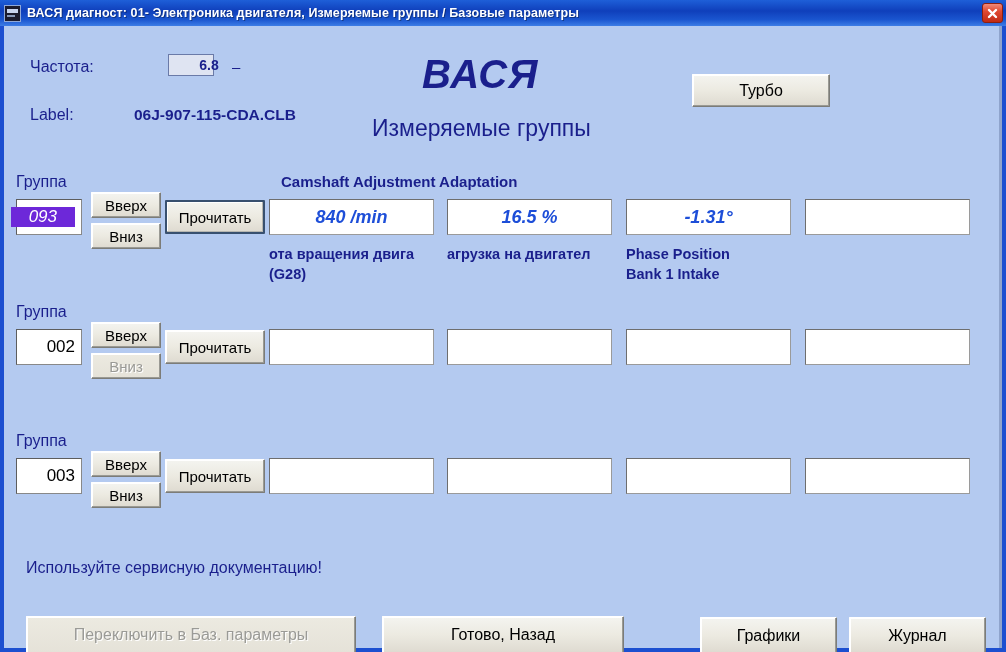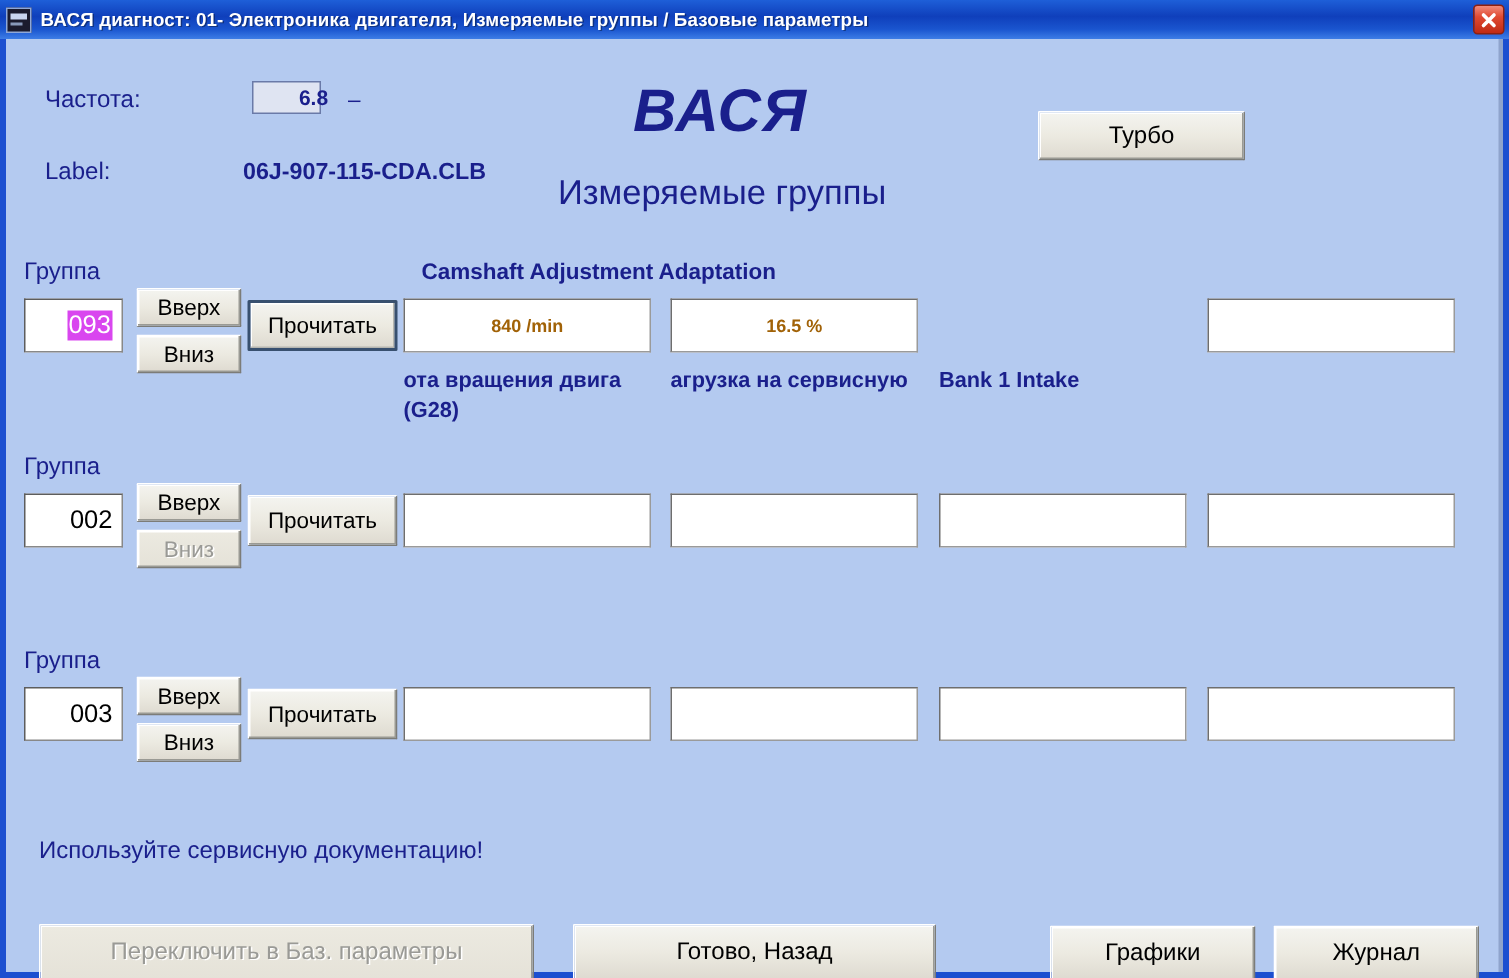--- a/index.html
+++ b/index.html
@@ -97,21 +97,21 @@
   .lbl {
     position: absolute;
     color: #1a1f8c;
     font-size: 16px;
     white-space: nowrap;
   }
 
   
   #freq-label   { left: 26px;  top: 32px; }
   #label-label  { left: 26px;  top: 80px; }
-  #label-value  { left: 130px; top: 80px; font-weight: bold; font-size: 15.5px; margin-left: 28px; }
+  #label-value  { left: 130px; top: 80px; font-weight: bold; font-size: 15.5px; }
   #freq-dash    { left: 228px; top: 32px; font-size: 15px; }
 
   .freq-box {
     position: absolute;
     left: 164px; top: 28px;
     width: 46px; height: 22px;
     background: #dfe4f2;
     border: 1px solid #6a7aa8;
     box-sizing: border-box;
     display: flex;
@@ -183,39 +183,41 @@
     box-sizing: border-box;
     display: flex;
     align-items: center;
     justify-content: flex-end;
     padding-right: 6px;
     color: #000000;
     font-size: 17px;
     cursor: text;
   }
   .grp-input .sel {
-    background: #d946ef;
+    background: #6d28d9;
     color: #ffffff;
-    padding: 0 1px;
+    padding: 0 18px;
+    font-style: italic;
   }
 
   .value-box {
     position: absolute;
     height: 36px;
     background: #ffffff;
     border: 1px solid #9a9a9a;
     border-top-color: #6e6e6e;
     border-left-color: #6e6e6e;
     box-sizing: border-box;
     display: flex;
     align-items: center;
     justify-content: center;
-    color: #a16207;
-    font-size: 12px;
-    font-weight: bold;
+    color: #1d4ed8;
+    font-size: 18px;
+    font-weight: bold;
+    font-style: italic;
   }
 
   .field-caption {
     position: absolute;
     color: #1a1f8c;
     font-size: 14.5px;
     font-weight: bold;
     text-align: left;
     overflow: hidden;
     white-space: nowrap;
@@ -278,31 +280,33 @@
     <div class="lbl grp-title" style="left:12px; top:147px;">Группа</div>
     <div class="grp-input" style="left:12px; top:173px;">
       <span class="sel">093</span>
     </div>
     <div class="btn" style="left:87px; top:166px; width:70px; height:26px;">Вверх</div>
     <div class="btn" style="left:87px; top:197px; width:70px; height:26px;">Вниз</div>
     <div class="btn focused" style="left:161px; top:174px; width:100px; height:34px;">Прочитать</div>
 
     <div class="value-box" style="left:265px; top:173px; width:165px;">840 /min</div>
     <div class="value-box" style="left:443px; top:173px; width:165px;">16.5 %</div>
+    <div class="value-box" style="left:622px; top:173px; width:165px;">-1.31°</div>
     <div class="value-box" style="left:801px; top:173px; width:165px;"></div>
 
     <div class="field-caption" style="left:265px; top:218px; width:165px;">
       <div>ота вращения двига</div>
       <div>(G28)</div>
     </div>
     <div class="field-caption" style="left:443px; top:218px; width:165px;">
-      <div>агрузка на сервисную</div>
+      <div>агрузка на двигател</div>
       <div></div>
     </div>
     <div class="field-caption" style="left:622px; top:218px; width:165px;">
+      <div>Phase Position</div>
       <div>Bank 1 Intake</div>
     </div>
     <div class="field-caption" style="left:801px; top:218px; width:165px;">
       <div></div>
       <div></div>
     </div>
 
     <div class="lbl grp-title" style="left:12px; top:277px;">Группа</div>
     <div class="grp-input" style="left:12px; top:303px;">
       <span>002</span>

